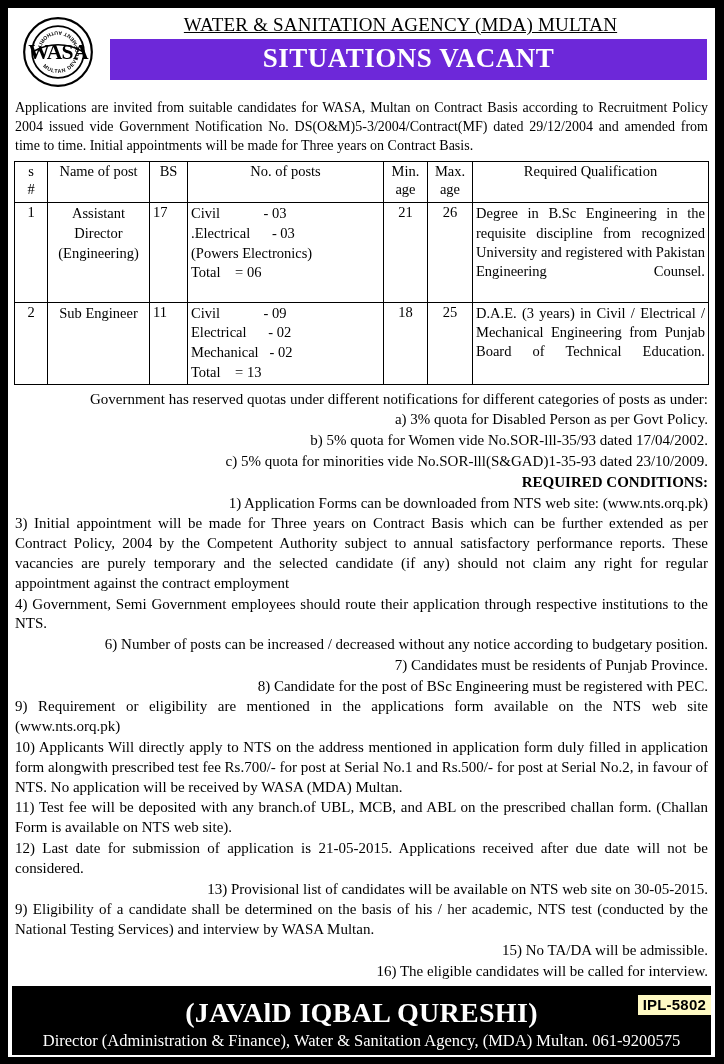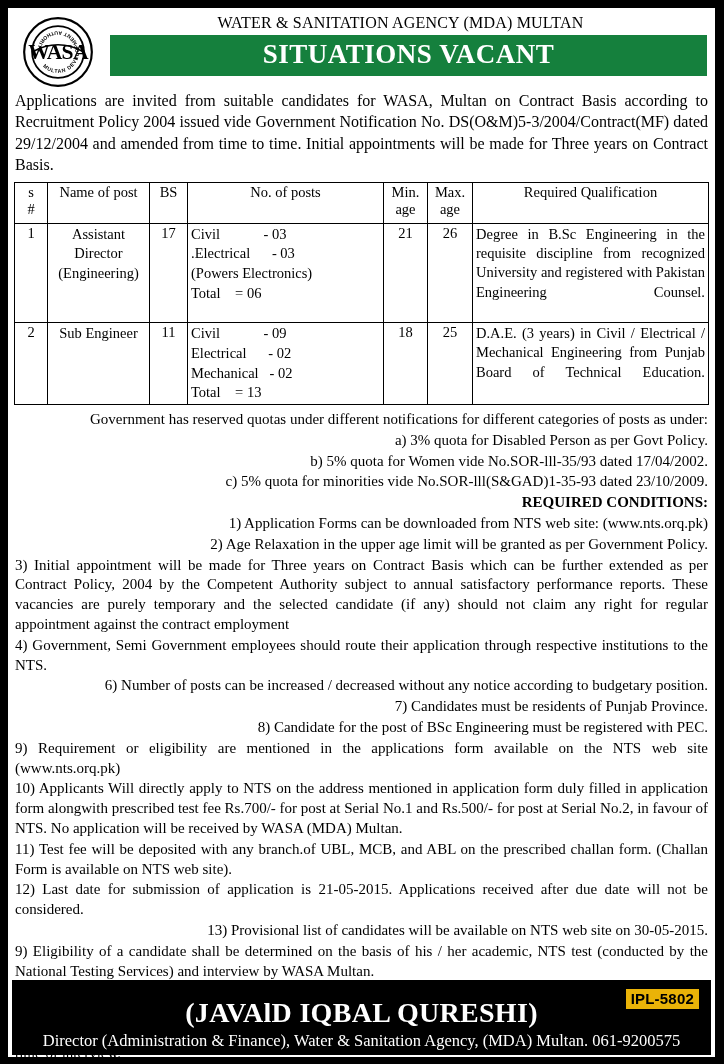--- a/index.html
+++ b/index.html
@@ -40,47 +40,48 @@
   .logo {
     position: absolute;
     left: 8px;
     top: 4px;
     width: 72px;
     height: 72px;
   }
   .logo svg { display: block; }
   .org-title {
     text-align: center;
-    font-size: 16px;
+    font-size: 19px;
     letter-spacing: .2px;
     padding-top: 2px;
     padding-left: 78px;
     white-space: nowrap;
+    text-decoration: underline;
   }
   .banner {
     margin-left: 96px;
     margin-right: 2px;
     margin-top: 3px;
-    background: #15803d;
+    background: #6d28d9;
     color: #ffffff;
     text-align: center;
     font-weight: bold;
     font-size: 27px;
     letter-spacing: .5px;
     line-height: 1.28;
     padding: 2px 0 4px 0;
   }
 
   
   .intro {
-    font-size: 16px;
+    font-size: 14px;
     line-height: 1.34;
     text-align: justify;
     text-justify: inter-word;
-    margin: 6px 1px 6px 1px;
+    margin: 15px 1px 6px 1px;
   }
 
   
   table.posts {
     width: 100%;
     border-collapse: collapse;
     table-layout: fixed;
     font-size: 14.5px;
     margin-bottom: 5px;
   }
@@ -91,21 +92,21 @@
     font-weight: normal;
   }
   table.posts thead th {
     text-align: center;
     vertical-align: top;
     line-height: 1.2;
     height: 38px;
   }
   .c-sno   { width: 26px;  text-align: center; }
   .c-name  { width: 95px;  text-align: center; }
-  .c-bs    { width: 31px;  text-align: center; }
+  .c-bs    { width: 31px;  }
   .c-posts { width: 189px; text-align: left; }
   .c-min   { width: 37px;  text-align: center; }
   .c-max   { width: 38px;  text-align: center; }
   .c-qual  { text-align: justify; text-justify: inter-word; }
   .posts-lines { line-height: 1.36; white-space: pre; }
   .name-lines { line-height: 1.36; }
   .qual-text { line-height: 1.33; }
   .qual-text::after { content: ""; display: inline-block; width: 100%; }
 
   
@@ -130,33 +131,33 @@
     position: absolute;
     left: 4px;
     right: 4px;
     bottom: 2px;
     background: #000000;
     color: #ffffff;
   }
   .footer-name-row {
     position: relative;
     text-align: center;
-    padding: 16px 0 1px 0;
+    padding: 10px 0 1px 0;
   }
   .footer-name {
     font-weight: bold;
     font-size: 28px;
     letter-spacing: .3px;
     line-height: 1.18;
   }
   .ipl-badge {
     position: absolute;
-    right: 12px;
+    right: 0;
     top: 9px;
-    background: #eab308;
+    background: #fef9c3;
     color: #000000;
     font-family: "Liberation Sans", sans-serif;
     font-weight: bold;
     font-size: 15px;
     letter-spacing: .2px;
     padding: 1px 5px 2px 5px;
     line-height: 1.15;
   }
   .footer-sub {
     text-align: center;
@@ -244,21 +245,20 @@
 
     <div class="body-text">
       <p class="nojust">Government has reserved quotas under different notifications for different categories of posts as under:</p>
       <p class="nojust">a) 3% quota for Disabled Person as per Govt Policy.</p>
       <p class="nojust">b) 5% quota for Women vide No.SOR-lll-35/93 dated 17/04/2002.</p>
       <p class="nojust">c) 5% quota for minorities vide No.SOR-lll(S&amp;GAD)1-35-93 dated 23/10/2009.</p>
 
       <p class="sec-head nojust">REQUIRED CONDITIONS:</p>
 
       <p class="nojust">1) Application Forms can be downloaded from NTS web site: (www.nts.orq.pk)</p>
-      <p class="nojust">2) Age Relaxation in the upper age limit will be granted as per Government Policy.</p>
       <p>3) Initial appointment will be made for Three years on Contract Basis which can be further extended as per Contract Policy, 2004 by the Competent Authority subject to annual satisfactory performance reports. These vacancies are purely temporary and the selected candidate (if any) should not claim any right for regular appointment against the contract employment</p>
       <p>4) Government, Semi Government employees should route their application through respective institutions to the NTS.</p>
       <p class="nojust">6) Number of posts can be increased / decreased without any notice according to budgetary position.</p>
       <p class="nojust">7) Candidates must be residents of Punjab Province.</p>
       <p class="nojust">8) Candidate for the post of BSc Engineering must be registered with PEC.</p>
       <p>9) Requirement or eligibility are mentioned in the applications form available on the NTS web site (www.nts.orq.pk)</p>
       <p>10) Applicants Will directly apply to NTS on the address mentioned in application form duly filled in application form alongwith prescribed test fee Rs.700/- for post at Serial No.1 and Rs.500/- for post at Serial No.2, in favour of NTS. No application will be received by WASA (MDA) Multan.</p>
       <p>11) Test fee will be deposited with any branch.of UBL, MCB, and ABL on the prescribed challan form. (Challan Form is available on NTS web site).</p>
       <p>12) Last date for submission of application is 21-05-2015. Applications received after due date will not be considered.</p>
       <p class="nojust">13) Provisional list of candidates will be available on NTS web site on 30-05-2015.</p>

